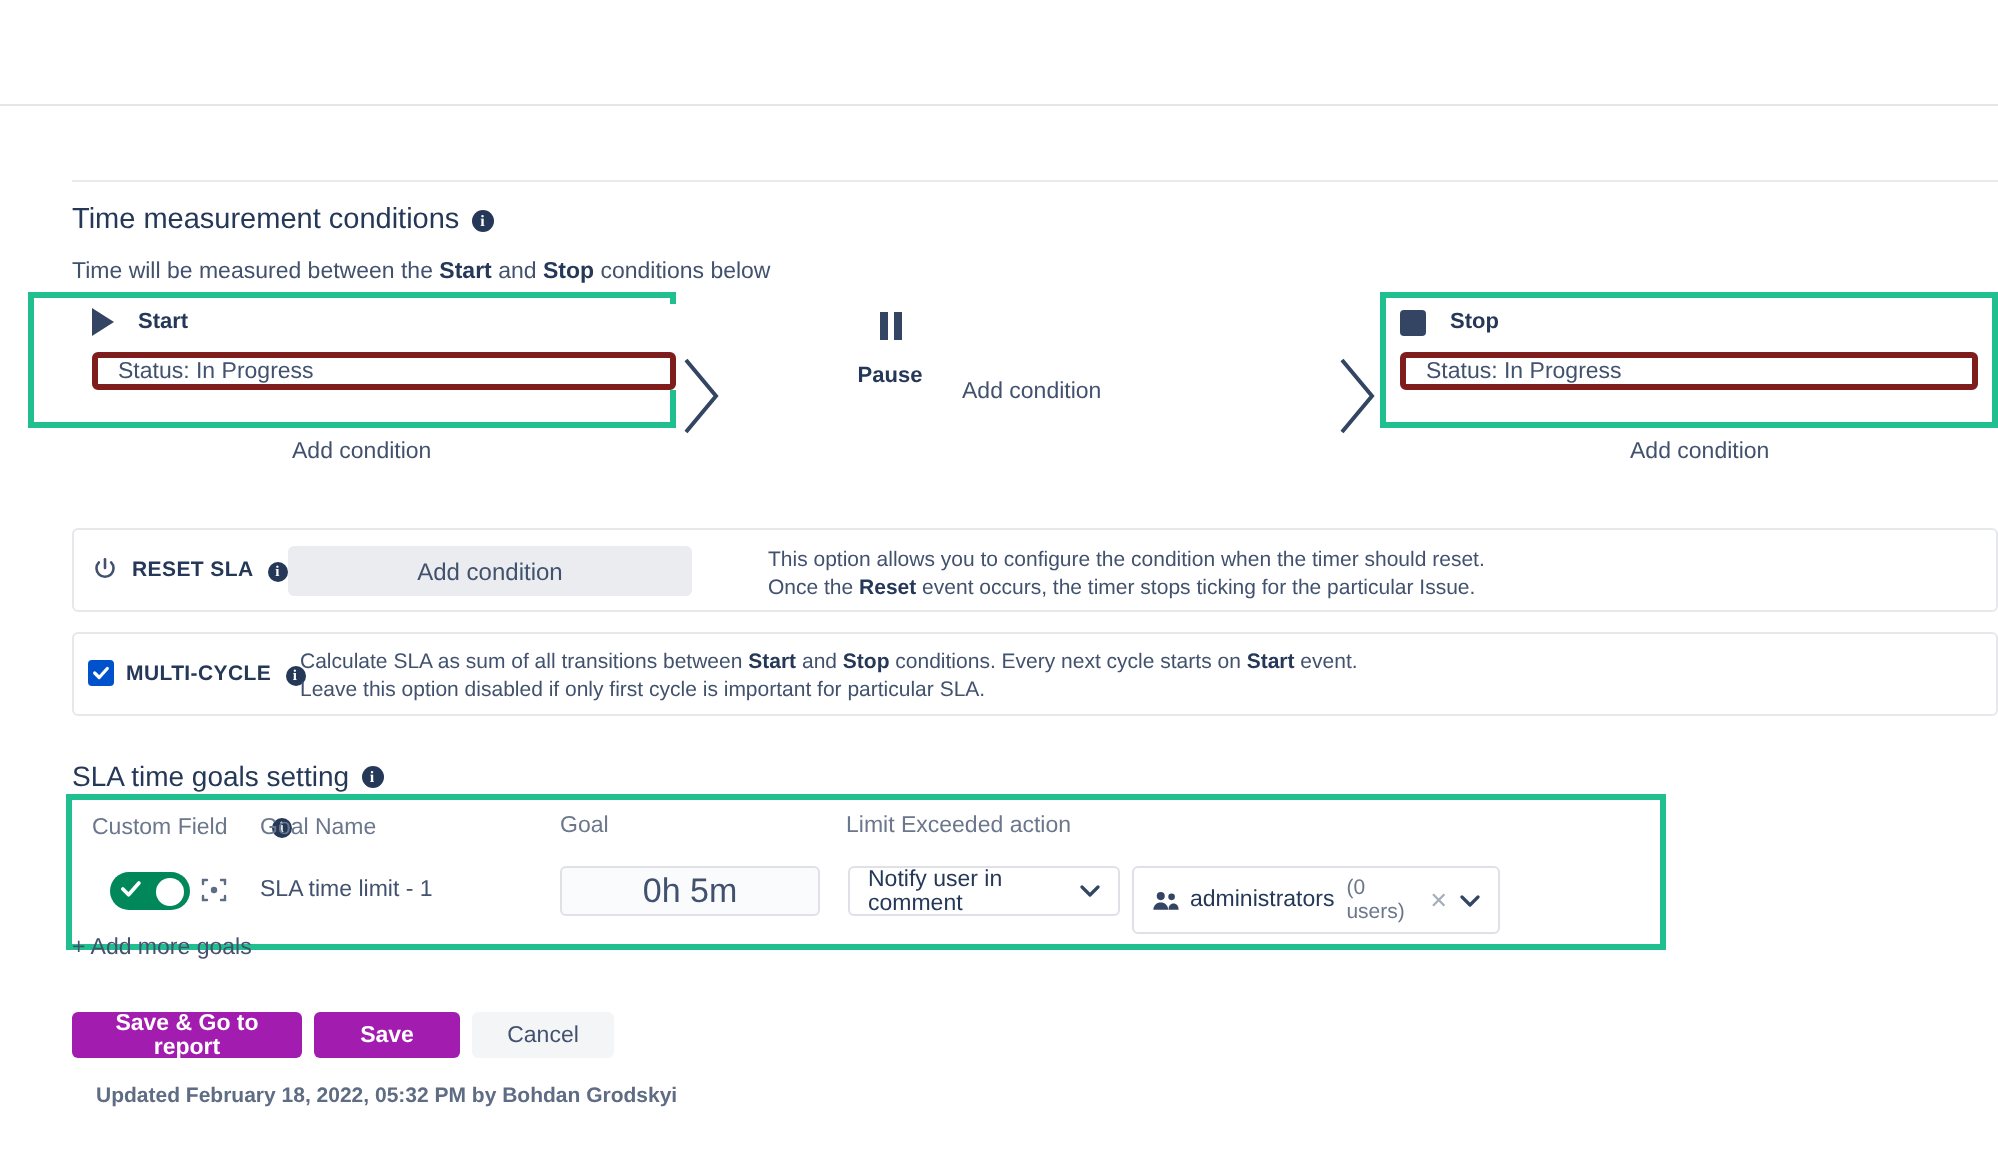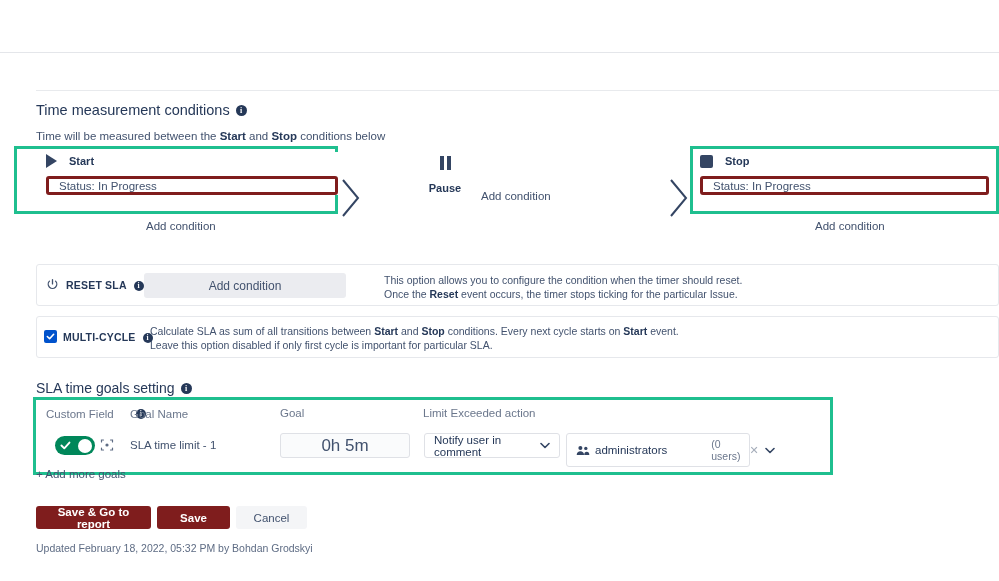--- a/index.html
+++ b/index.html
@@ -149,43 +149,44 @@
     display:flex; align-items:center; font-size:11.5px; color:#253858;
     height:25px; cursor:pointer;
   }
   #sel-action { left:424px; top:433px; width:136px; padding:0 9px; gap:6px; }
   #sel-users  { left:566px; top:433px; width:184px; padding:16px 9px; gap:6px; }
 
   .caret { margin-left:auto; }
   .caret svg { display:block; }
 
   .users-ic { width:13px; height:11px; flex:0 0 auto; }
-  .users-muted { color:#6b778c; font-size:10.5px;margin-left:38px; }
+  .users-muted { color:#6b778c; font-size:10.5px; }
   .x-mini { color:#a5adba; font-size:11px; margin-left:3px; }
 
   .add-goals {
     position:absolute; left:36px; top:468px; font-size:11.5px; color:#42526e;
     white-space:nowrap;
   }
 
   
   .btn {
     position:absolute; height:23px; border:none; border-radius:3px;
     font-size:11.5px; font-weight:700; font-family:inherit; cursor:pointer;
     display:flex; align-items:center; justify-content:center;
   }
-  .btn-primary { background:#7f1d1d; color:#fff; }
+  .btn-primary { background:#a21caf; color:#fff; }
   .btn-sub     { background:#f4f5f7; color:#42526e; font-weight:400; }
   #btn-save-report { left:36px;  top:506px; width:115px; }
   #btn-save        { left:157px; top:506px; width:73px;text-align:center; }
   #btn-cancel      { left:236px; top:506px; width:71px; }
 
   .updated {
-    position:absolute; left:36px; top:542px; font-size:10.5px; color:#5e6c84;
-    white-space:nowrap;
+    position:absolute; left:48px; top:542px; font-size:10.5px; color:#5e6c84;
+    white-space:nowrap;
+    font-weight:bold;
   }
 </style>
 </head>
 <body>
 
 <div class="page">
 
   <div class="hr-top"></div>
   <div class="hr-section"></div>
 

